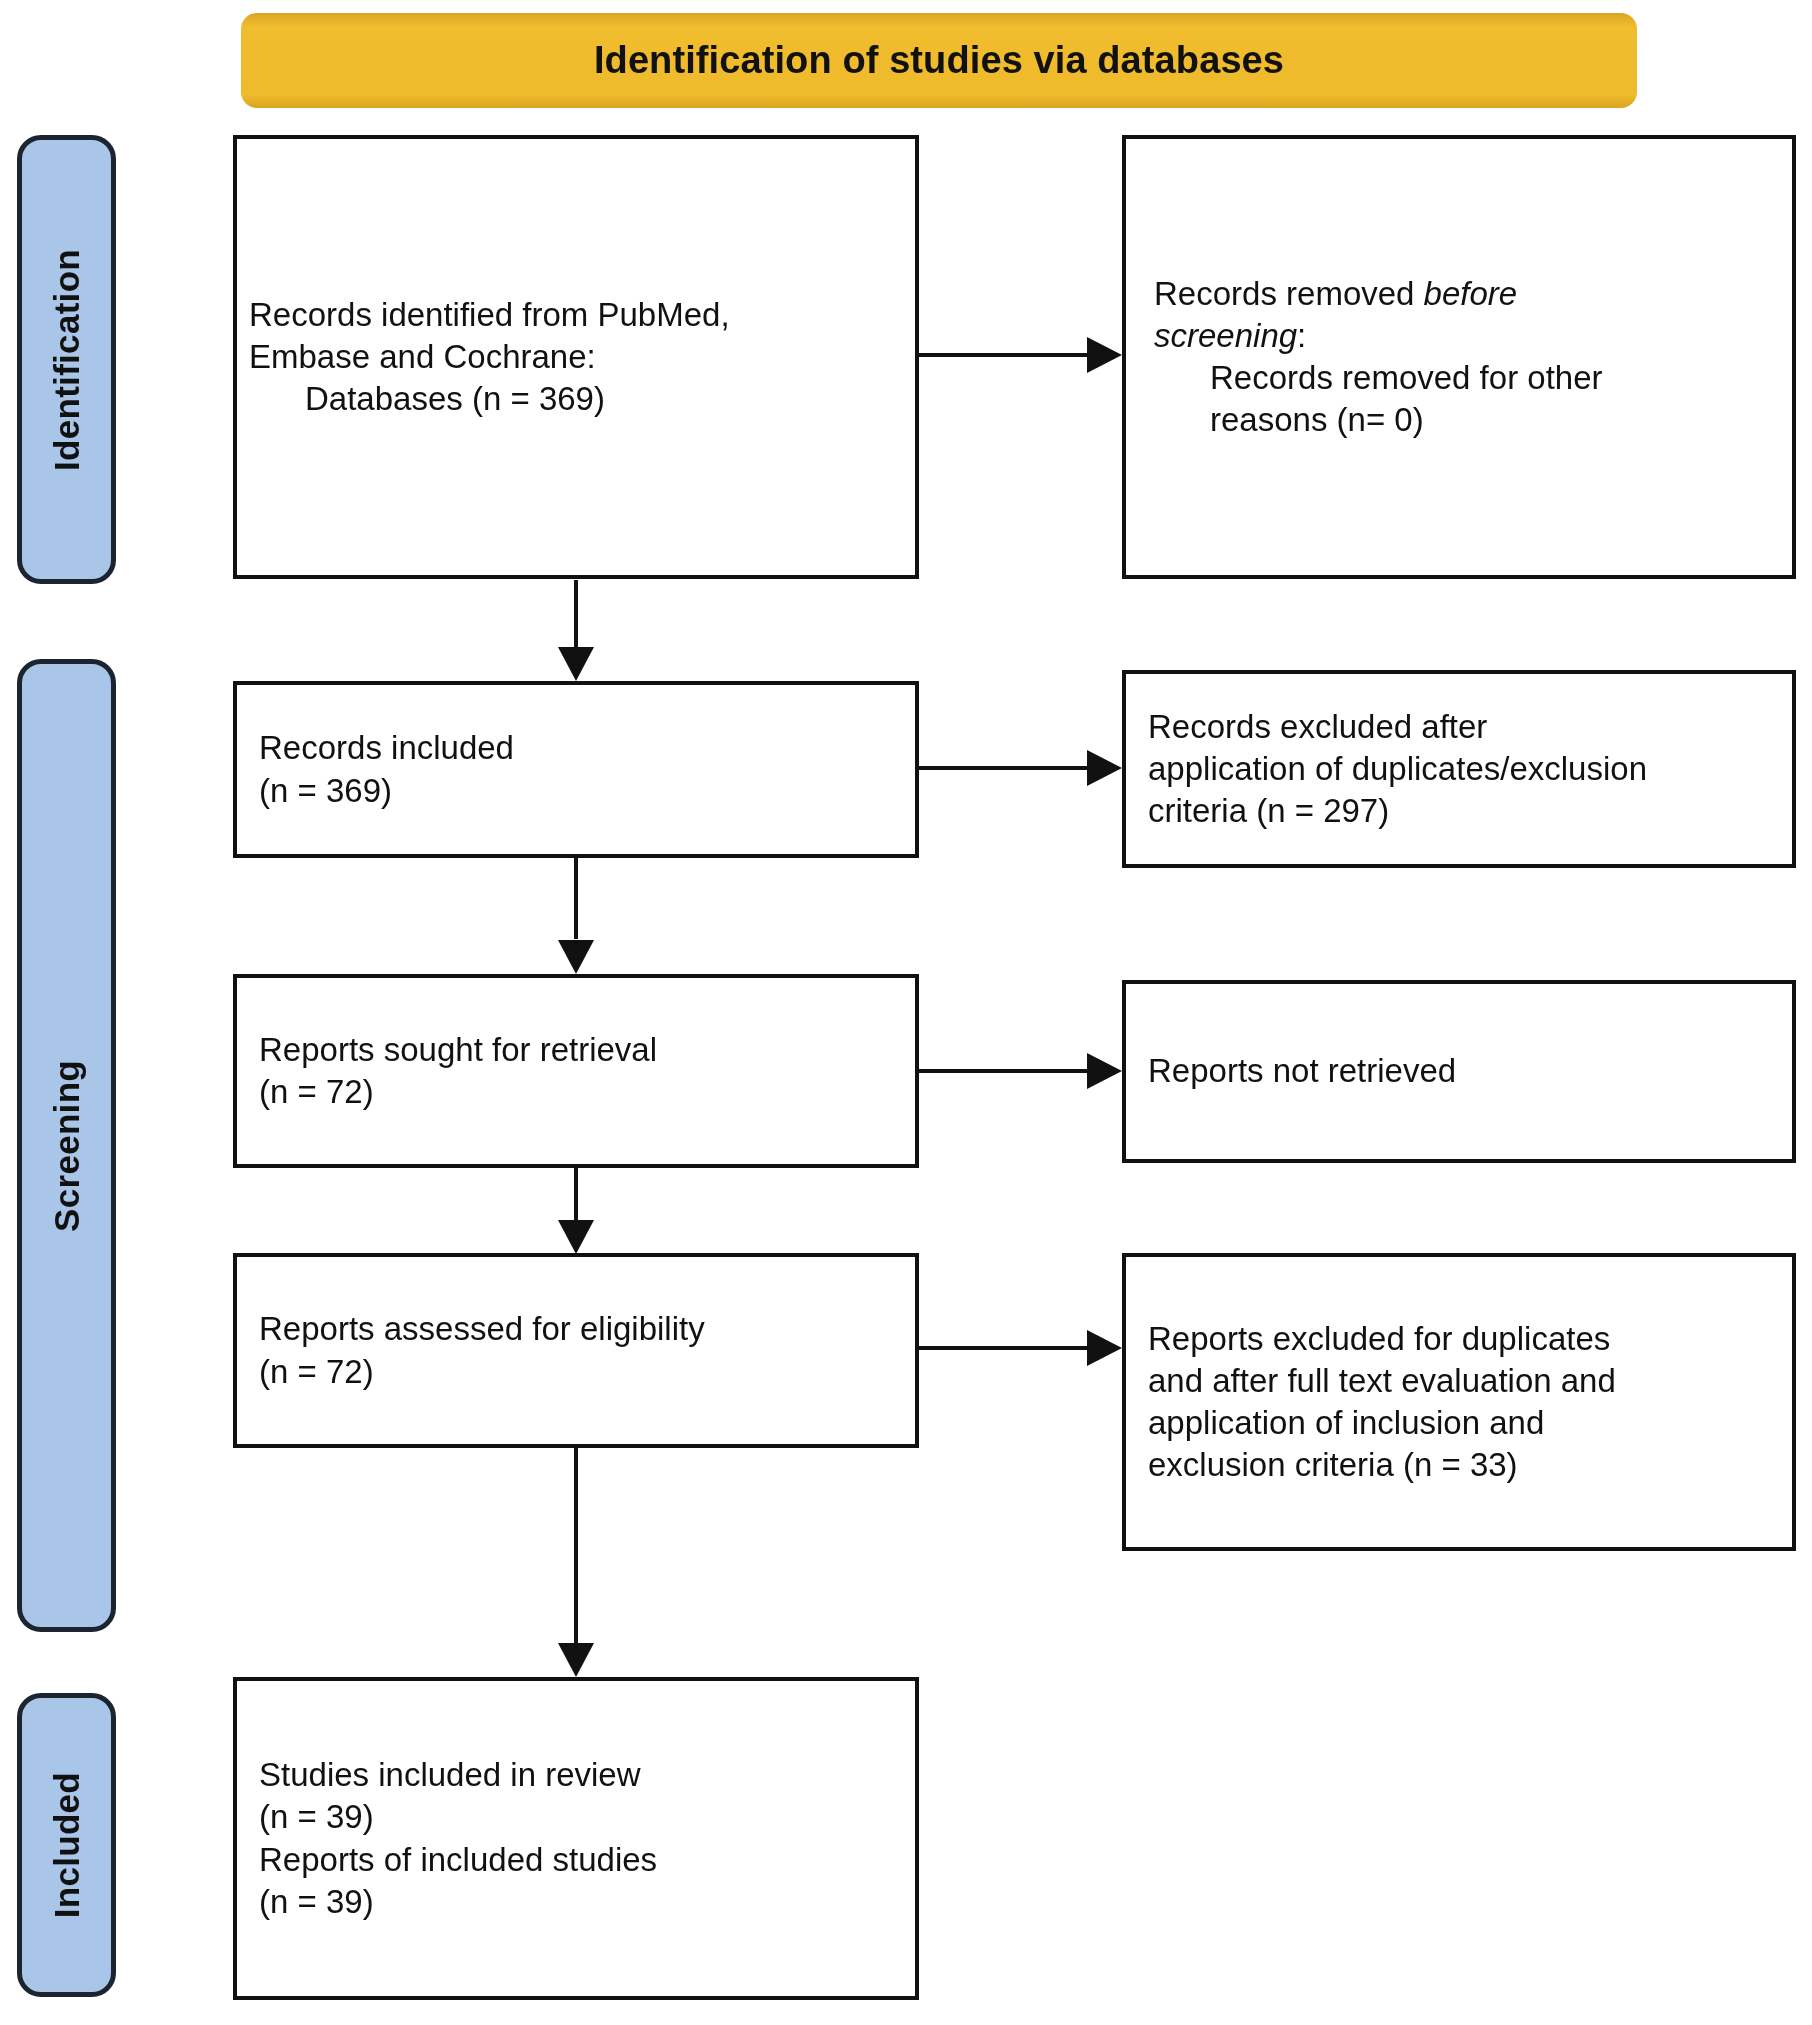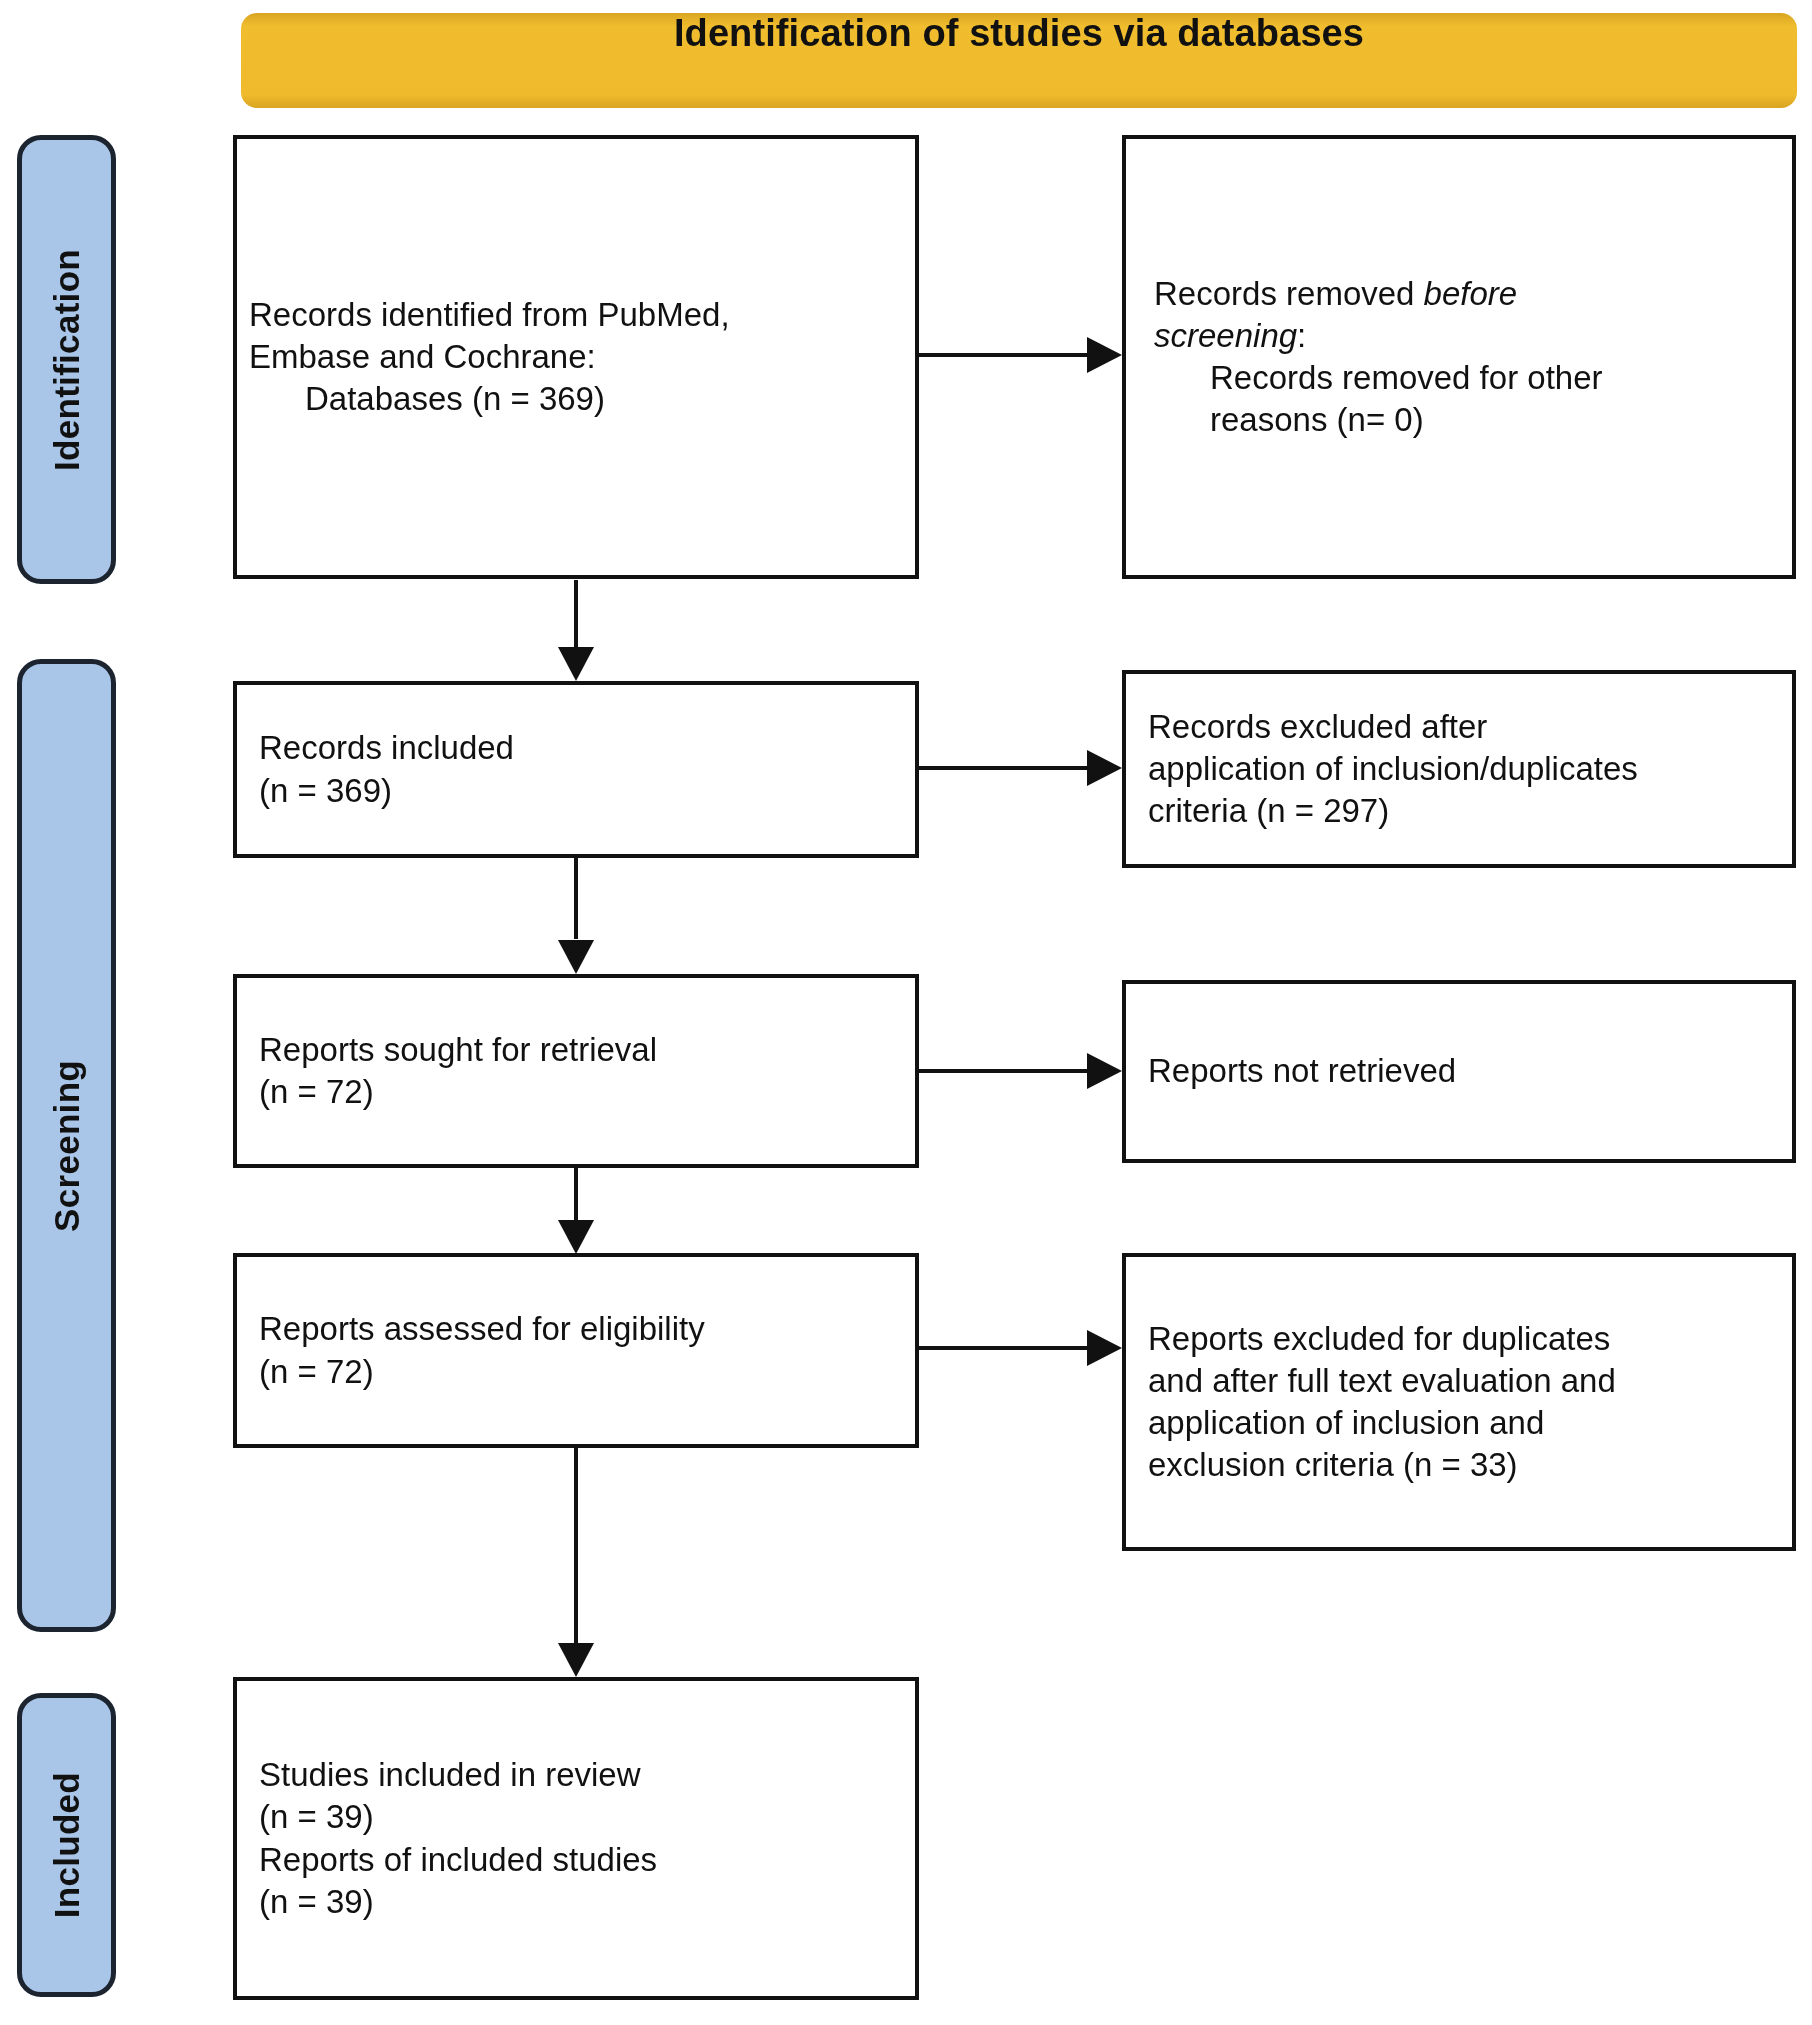--- a/index.html
+++ b/index.html
@@ -14,25 +14,26 @@
     background: #ffffff;
     font-family: "Liberation Sans", sans-serif;
     overflow: hidden;
   }
 
   
   .header-band {
     position: absolute;
     left: 241px;
     top: 13.4px;
-    width: 1556px;
+    width: 1396px;
     height: 95px;
     background: linear-gradient(180deg, #d9a522 0%, #f0bd2e 14%, #efba2b 86%, #d9a522 100%);
     border-radius: 16px;
     display: flex;
+    align-items: center;
     justify-content: center;
     box-sizing: border-box;
   }
   .header-title {
     font-size: 38px;
     font-weight: bold;
     color: #111111;
     letter-spacing: 0.1px;
     text-align: center;
     line-height: 1.1;
@@ -179,21 +180,21 @@
     <p class="indent">reasons (n= 0)</p>
   </div>
 
   <div class="flow-box" id="box-screened">
     <p>Records included</p>
     <p>(n = 369)</p>
   </div>
 
   <div class="flow-box" id="box-excluded-screen">
     <p>Records excluded after</p>
-    <p>application of inclusion/duplicates</p>
+    <p>application of duplicates/exclusion</p>
     <p>criteria (n = 297)</p>
   </div>
 
   <div class="flow-box" id="box-sought">
     <p>Reports sought for retrieval</p>
     <p>(n = 72)</p>
   </div>
 
   <div class="flow-box" id="box-not-retrieved">
     <p>Reports not retrieved</p>

